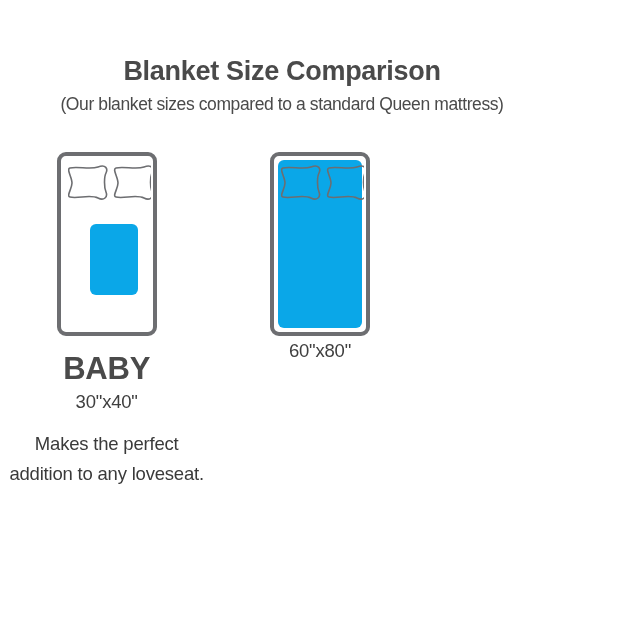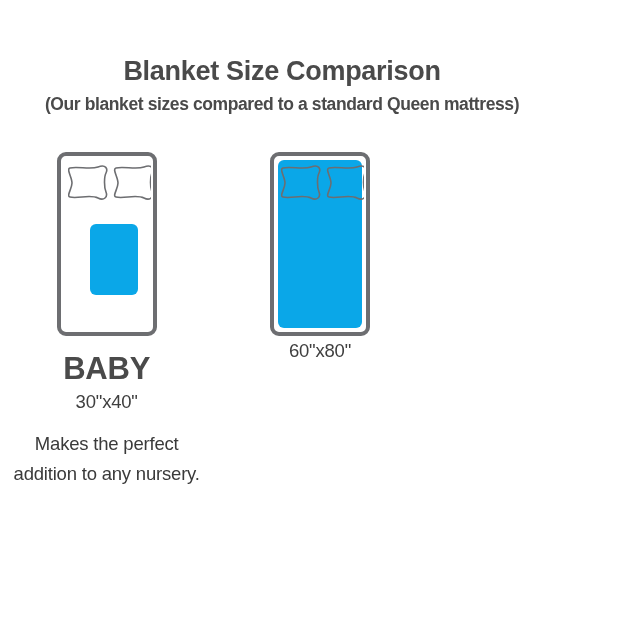--- a/index.html
+++ b/index.html
@@ -31,21 +31,21 @@
   .title {
     font-size: 27px;
     font-weight: bold;
     color: #4a4a4a;
     letter-spacing: -0.3px;
     line-height: 33px;
   }
 
   .subtitle {
     font-size: 17.5px;
-    font-weight: bold;
+    font-weight: normal;
     color: #4a4a4a;
     letter-spacing: -0.4px;
     line-height: 28px;
     margin-top: 2px;
   }
 
   
   .columns {
     position: absolute;
     top: 152px;
@@ -175,21 +175,21 @@
               <path d="M2,3 C10,1 22,5 30,2 C38,-1 40,4 38,8 C36,12 36,22 38,27 C40,32 36,36 30,33 C22,29 10,34 2,32 C-2,31 4,24 4,18 C4,12 -2,4 2,3 Z" fill="#ffffff" stroke="#6d6e71" stroke-width="1.6" stroke-linejoin="round"></path>
               <path d="M48,3 C56,1 68,5 76,2 C84,-1 86,4 84,8 C82,12 82,22 84,27 C86,32 82,36 76,33 C68,29 56,34 48,32 C44,31 50,24 50,18 C50,12 44,4 48,3 Z" fill="#ffffff" stroke="#6d6e71" stroke-width="1.6" stroke-linejoin="round"></path>
             </svg>
 
           </div>
         </div>
       </div>
 
       <div class="size-name">BABY</div>
       <div class="size-dims">30"x40"</div>
-      <div class="desc">Makes the perfect addition to any nursery.</div>
+      <div class="desc">Makes the perfect addition to any loveseat.</div>
     </div>
 
 
     <div class="column">
       <div class="bed-wrap">
         <div class="bed">
           <div class="bed-inner">
 
             <div class="blanket blanket-large"></div>
 

